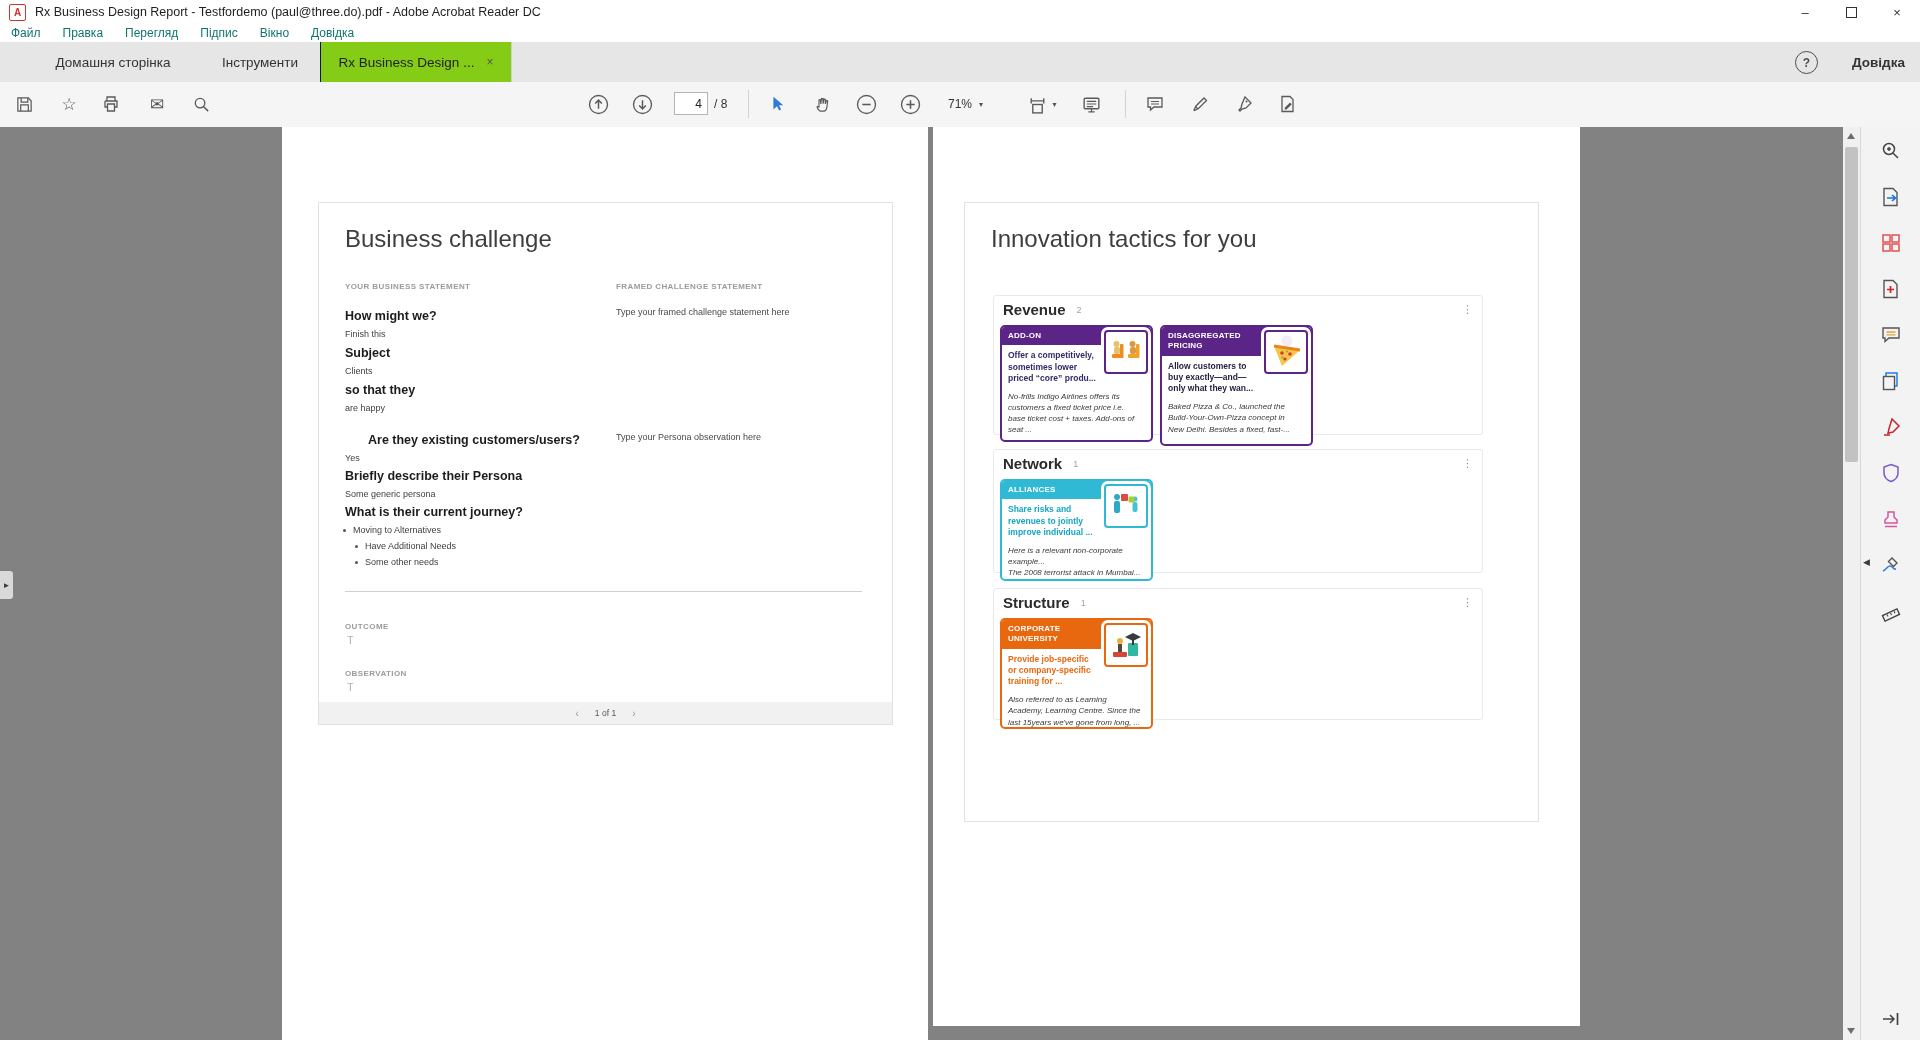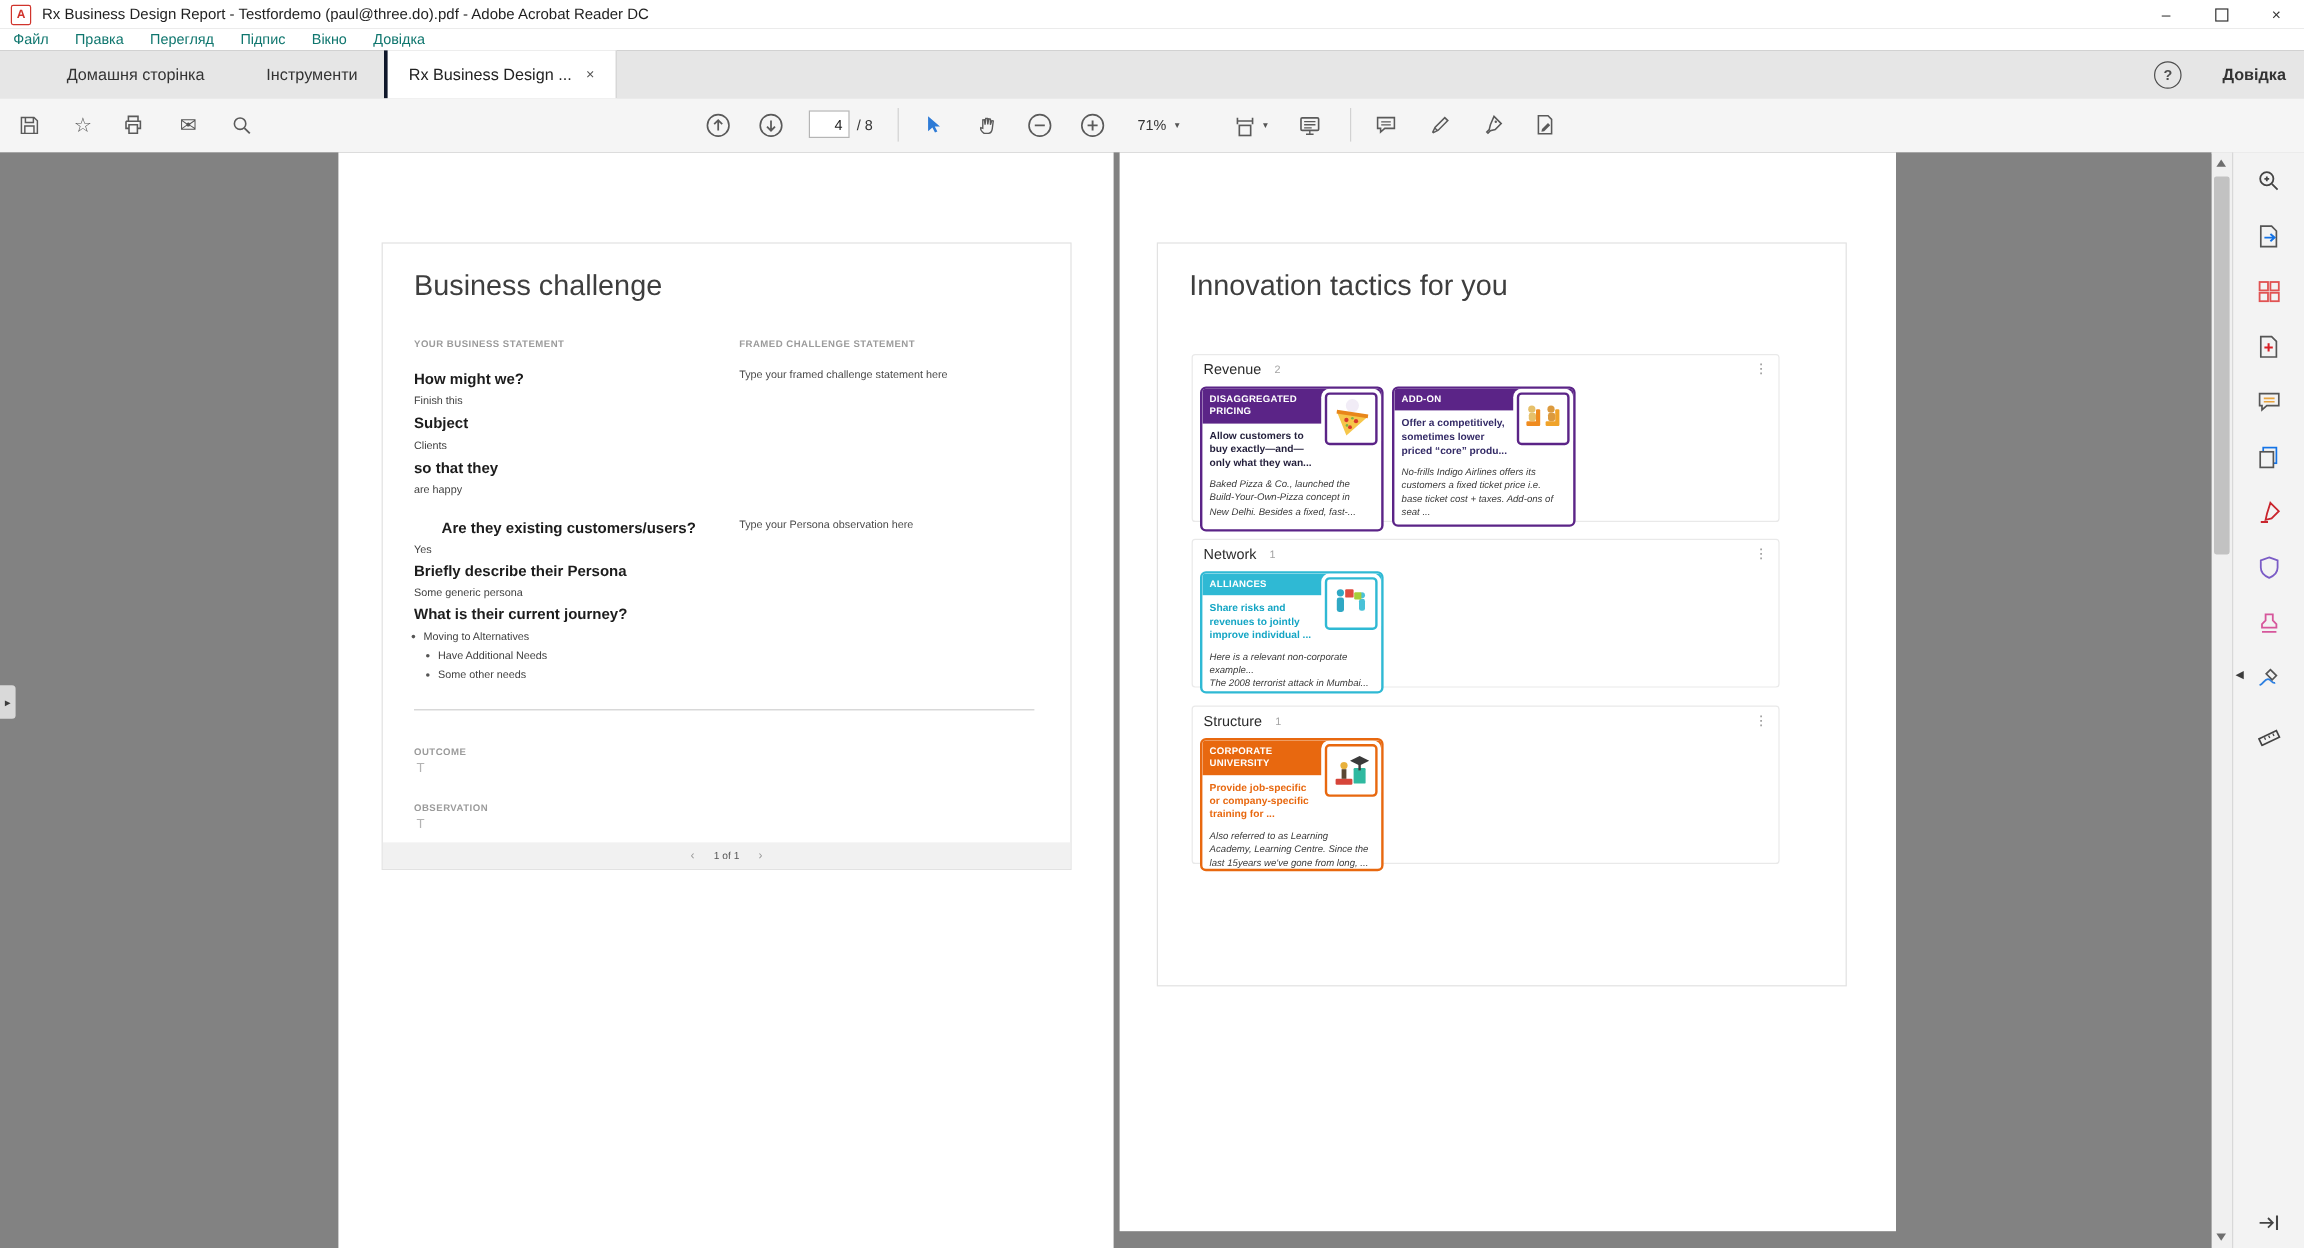--- a/index.html
+++ b/index.html
@@ -8,21 +8,21 @@
   .titlebar{position:absolute;left:0;top:0;width:1920px;height:24px;background:#fff;display:flex;align-items:center;}
   .appicon{width:15px;height:15px;margin-left:9px;background:#fff;border:1px solid #d0342c;border-radius:2px;display:flex;align-items:center;justify-content:center;color:#d0342c;font-size:10px;font-weight:bold;}
   .title-text{margin-left:9px;font-size:12.5px;color:#1f1f1f;}
   .winbtns{margin-left:auto;display:flex;height:24px;}
   .winbtn{width:46px;height:24px;display:flex;align-items:center;justify-content:center;color:#333;font-size:13px;}
   .maxglyph{width:9px;height:9px;border:1px solid #333;}
   .menubar{position:absolute;left:0;top:24px;width:1920px;height:18px;background:#fff;display:flex;align-items:center;}
   .menuitem{font-size:12px;color:#0f766e;padding:0 11px;}
   .tabbar{position:absolute;left:0;top:42px;width:1920px;height:40px;background:#e6e6e6;border-bottom:1px solid #cfcfcf;}
   .tab{position:absolute;top:0;height:40px;display:flex;align-items:center;justify-content:center;font-size:13.5px;color:#333;}
-  .tab.active{background:#ffffff;border-left:3px solid #0f172a;border-right:1px solid #cfcfcf;color:#222;}
+  .tab.active{background:#84cc16;border-left:1px solid #0f172a;border-right:1px solid #cfcfcf;color:#222;}
   .tabclose{margin-left:12px;color:#555;font-size:12px;}
   .helpcirc{position:absolute;top:9px;width:21px;height:21px;border:1.6px solid #4d4d4d;border-radius:50%;display:flex;align-items:center;justify-content:center;font-size:12px;font-weight:bold;color:#4d4d4d;}
   .signin{position:absolute;top:0;height:40px;display:flex;align-items:center;font-size:13.5px;font-weight:bold;color:#333;}
   
   .toolbar{position:absolute;left:0;top:82px;width:1920px;height:45px;background:#f5f5f5;border-bottom:1px solid #cfcfcf;}
   .tbtn{position:absolute;top:0;height:44px;width:36px;display:flex;align-items:center;justify-content:center;}
   .tsep{position:absolute;top:8px;width:1px;height:28px;background:#d2d2d2;}
   .pageinput{position:absolute;left:674px;top:10px;width:34px;height:23px;background:#fff;border:1px solid #b5b5b5;font-size:12px;color:#222;display:flex;align-items:center;justify-content:flex-end;padding-right:5px;box-sizing:border-box;}
   .pagetotal{position:absolute;left:714px;top:0;height:44px;display:flex;align-items:center;font-size:12px;color:#333;}
   .zoomval{position:absolute;left:948px;top:0;height:44px;display:flex;align-items:center;font-size:12px;color:#333;gap:7px;}
@@ -39,21 +39,21 @@
   .ph{position:absolute;font-size:9px;color:#4a4a4a;}
   .bull{position:absolute;display:flex;align-items:center;gap:7px;font-size:9px;color:#3f3f3f;}
   .dot{width:3px;height:3px;border-radius:50%;background:#555;}
   .divider{position:absolute;height:1px;background:#cfcfcf;}
   .tph{position:absolute;font-size:11px;color:#b3b3b3;}
   .pagebar{position:absolute;left:0;right:0;bottom:0;height:22px;background:#f1f1f1;display:flex;align-items:center;justify-content:center;gap:16px;font-size:8.5px;color:#555;}
   .chev{color:#999;font-size:10px;}
   
   .sect{position:absolute;left:28px;width:490px;background:#fff;border:1px solid #e9e9e9;border-radius:3px;box-sizing:border-box;}
   .shead{display:flex;align-items:center;padding:5px 9px 0 9px;}
-  .sname{font-size:12px;font-weight:normal;color:#2b2b2b;}
+  .sname{font-size:15px;font-weight:bold;color:#2b2b2b;}
   .scount{font-size:9px;color:#a3a3a3;margin-left:11px;}
   .kebab{margin-left:auto;color:#8a8a8a;font-size:11px;line-height:1;}
   .cards{display:flex;gap:7px;margin:7px 0 0 6px;align-items:flex-start;}
   .tcard{position:relative;border:2px solid var(--t);border-radius:5px;background:#fff;box-sizing:border-box;overflow:hidden;}
   .hd{background:var(--t);color:#fff;font-size:8px;font-weight:bold;line-height:1.3;padding:4px 50px 4px 6px;letter-spacing:.2px;}
   .ic{position:absolute;top:3px;right:3px;width:44px;height:44px;background:#fff;border:2px solid var(--t);border-radius:4px;box-shadow:0 0 0 3px #fff;display:flex;align-items:center;justify-content:center;box-sizing:border-box;}
   .bd{font-size:8.5px;font-weight:bold;line-height:1.32;margin:5px 52px 0 6px;color:var(--b);}
   .ex{font-style:italic;font-size:8px;line-height:1.38;color:#3a3a3a;margin:7px 8px 0 6px;white-space:pre-line;}
   
   .vscroll{position:absolute;left:1843px;top:127px;width:17px;height:913px;background:#f0f0f0;}
@@ -261,54 +261,54 @@
       <div class="pcard" style="left:31px;top:75px;width:575px;height:620px;">
         <div class="doc-title" style="left:26px;top:22px;">Innovation tactics for you</div>
 
         <div class="sect" style="top:92px;height:140px;">
           <div class="shead">
             <span class="sname">Revenue</span>
             <span class="scount">2</span>
             <span class="kebab">⋮</span>
           </div>
           <div class="cards">
+            <div class="tcard" style="--t:#5b2487;--b:#332a66;width:153px;height:117px;">
+              <div class="hd">ADD-ON</div>
+              <div class="ic">
+                <svg width="36" height="36" viewBox="0 0 36 36">
+                    <rect x="4" y="20" width="11" height="4" rx="1" fill="#ef8b1f"></rect>
+                    <rect x="12" y="10" width="3.5" height="14" rx="1" fill="#ef8b1f"></rect>
+                    <circle cx="8.5" cy="10" r="3" fill="#e6c06a"></circle>
+                    <rect x="6" y="13" width="6" height="7" rx="2" fill="#e6c06a"></rect>
+                    <rect x="20" y="20" width="11" height="4" rx="1" fill="#f0a32a"></rect>
+                    <rect x="28" y="10" width="3.5" height="14" rx="1" fill="#f0a32a"></rect>
+                    <circle cx="24.5" cy="10" r="3" fill="#dc9a3e"></circle>
+                    <rect x="22" y="13" width="6" height="7" rx="2" fill="#dc9a3e"></rect>
+                  </svg>
+              </div>
+              <div class="bd">Offer a competitively, sometimes lower priced “core” produ...</div>
+              <div class="ex">No-frills Indigo Airlines offers its customers a fixed ticket price i.e. base ticket cost + taxes. Add-ons of seat ...</div>
+            </div>
             <div class="tcard" style="--t:#5b2487;--b:#211d3a;width:153px;height:121px;">
               <div class="hd">DISAGGREGATED PRICING</div>
               <div class="ic">
                 <svg width="36" height="36" viewBox="0 0 36 36">
                     <circle cx="19" cy="7" r="5.5" fill="#f1ecf6"></circle>
                     <polygon points="6,12 32,16 14,32" fill="#f6c64b"></polygon>
                     <path d="M6 12L32 16" stroke="#e8861a" stroke-width="3"></path>
                     <circle cx="14" cy="19" r="1.8" fill="#d93a2b"></circle>
                     <circle cx="22" cy="20" r="1.8" fill="#d93a2b"></circle>
                     <circle cx="17" cy="25" r="1.6" fill="#d93a2b"></circle>
                     <circle cx="19" cy="17.5" r="1.1" fill="#7ab648"></circle>
                     <circle cx="14.5" cy="23.5" r="1.1" fill="#7ab648"></circle>
                   </svg>
               </div>
               <div class="bd">Allow customers to buy exactly—and—only what they wan...</div>
               <div class="ex">Baked Pizza &amp; Co., launched the Build-Your-Own-Pizza concept in New Delhi. Besides a fixed, fast-...</div>
             </div>
-            <div class="tcard" style="--t:#5b2487;--b:#332a66;width:153px;height:117px;">
-              <div class="hd">ADD-ON</div>
-              <div class="ic">
-                <svg width="36" height="36" viewBox="0 0 36 36">
-                    <rect x="4" y="20" width="11" height="4" rx="1" fill="#ef8b1f"></rect>
-                    <rect x="12" y="10" width="3.5" height="14" rx="1" fill="#ef8b1f"></rect>
-                    <circle cx="8.5" cy="10" r="3" fill="#e6c06a"></circle>
-                    <rect x="6" y="13" width="6" height="7" rx="2" fill="#e6c06a"></rect>
-                    <rect x="20" y="20" width="11" height="4" rx="1" fill="#f0a32a"></rect>
-                    <rect x="28" y="10" width="3.5" height="14" rx="1" fill="#f0a32a"></rect>
-                    <circle cx="24.5" cy="10" r="3" fill="#dc9a3e"></circle>
-                    <rect x="22" y="13" width="6" height="7" rx="2" fill="#dc9a3e"></rect>
-                  </svg>
-              </div>
-              <div class="bd">Offer a competitively, sometimes lower priced “core” produ...</div>
-              <div class="ex">No-frills Indigo Airlines offers its customers a fixed ticket price i.e. base ticket cost + taxes. Add-ons of seat ...</div>
-            </div>
           </div>
         </div>
 
         <div class="sect" style="top:246px;height:124px;">
           <div class="shead">
             <span class="sname">Network</span>
             <span class="scount">1</span>
             <span class="kebab">⋮</span>
           </div>
           <div class="cards">

